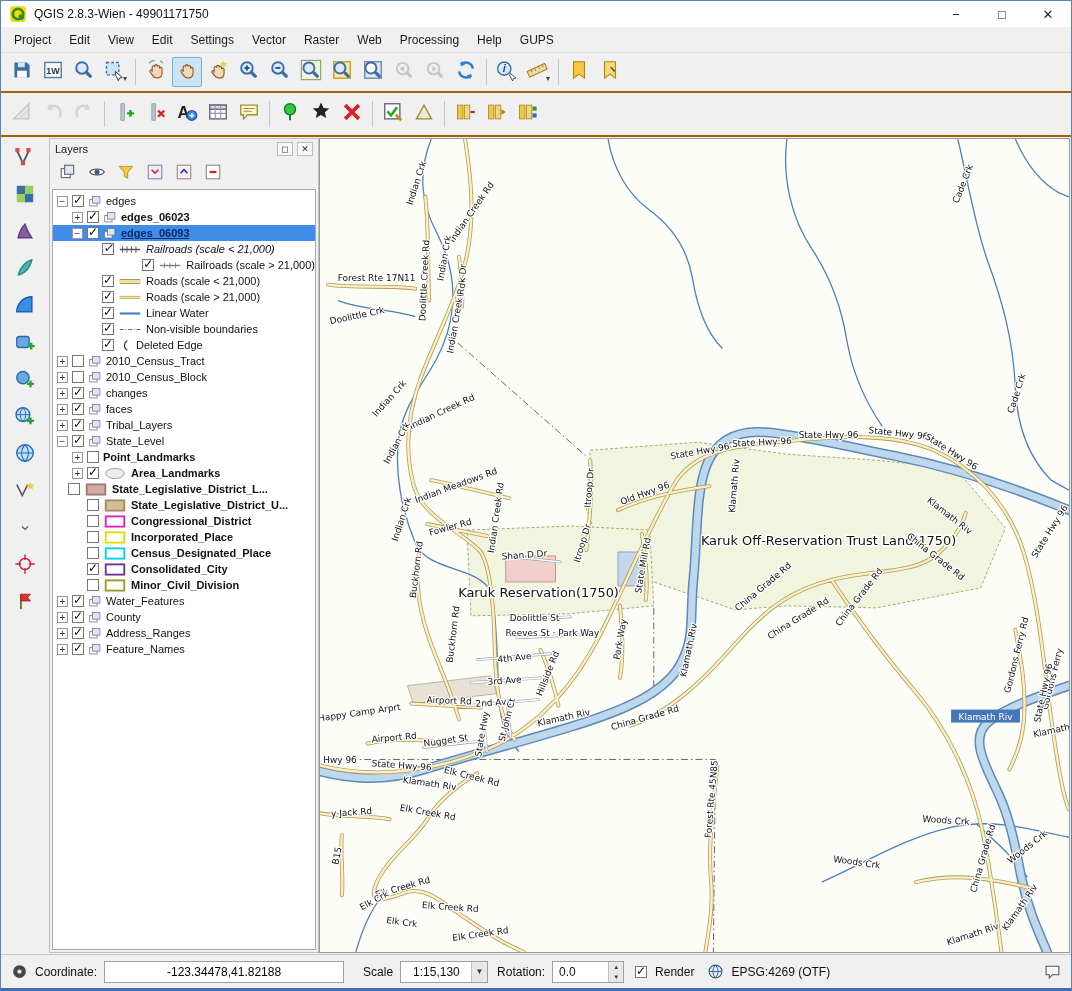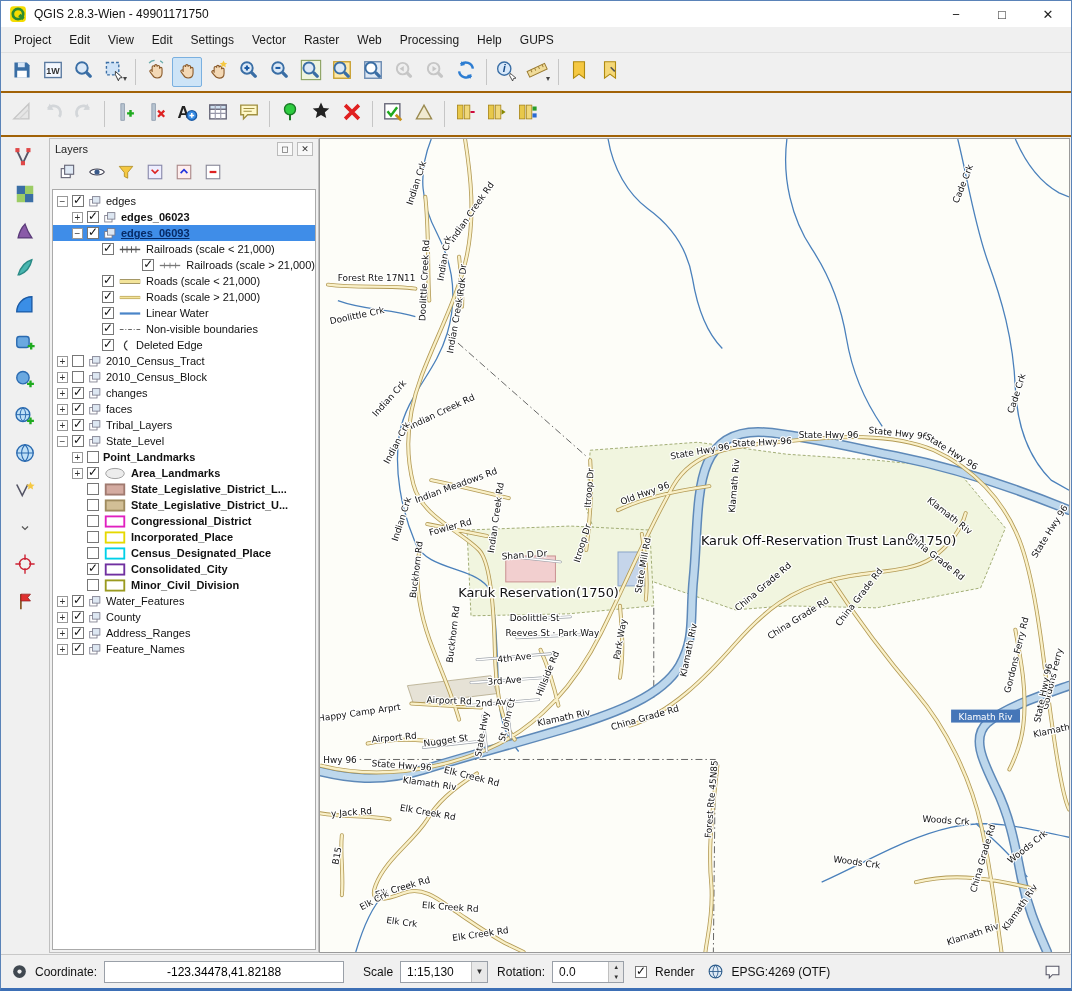--- a/index.html
+++ b/index.html
@@ -64,21 +64,21 @@
   .lm-blue{fill:#c5d5ea;stroke:#8aa4c8}
   text.maplabel{font-family:"DejaVu Sans",sans-serif;font-size:9px;fill:#111;paint-order:stroke;stroke:#fff;stroke-width:2.4px;stroke-linejoin:round;text-anchor:middle}
   text.maplabel.big{font-size:13px;stroke-width:3px}
   text.maplabel.hl{fill:#fff;stroke:none}
   rect.hlbg{fill:#4576b8}
   
   .statusbar{height:34px;background:#f0f0f0;border-top:1px solid #c8c8c8;display:flex;align-items:center;gap:7px;padding:0 10px;font-size:12px;color:#111;flex:0 0 auto}
   .sb-icon{width:17px;height:17px}
   .coord-input{width:240px;height:22px;border:1px solid #9aa0a8;background:#fff;text-align:center;font-size:12px;font-family:"Liberation Sans",sans-serif}
   .combo{width:88px;height:22px;border:1px solid #9aa0a8;background:#fff;display:flex;align-items:center}
-  .combo .val{flex:1;padding-left:6px}
+  .combo .val{flex:1;padding-left:12px}
   .combo .btn{width:16px;height:100%;background:#e8e8e8;border-left:1px solid #c0c0c0;display:flex;align-items:center;justify-content:center;font-size:8px;color:#333}
   .spin{width:72px;height:22px;border:1px solid #9aa0a8;background:#fff;display:flex;align-items:center}
   .spin .val{flex:1;padding-left:6px}
   .spin .btns{width:15px;height:100%;display:flex;flex-direction:column;border-left:1px solid #c0c0c0}
   .spin .btns div{flex:1;background:#e8e8e8;font-size:6px;display:flex;align-items:center;justify-content:center;color:#333}
   .render-wrap{display:flex;align-items:center;gap:4px;margin-left:4px}
   .flex-spacer{flex:1}
 </style>
 </head>
 <body>
@@ -507,21 +507,21 @@
             <span class="exp">−</span>
             <span class="cb on"></span>
             <span class="sym">
               <svg viewBox="0 0 16 16" width="14">
                 <rect x="1.5" y="5.5" width="9" height="8" fill="#fff" stroke="#778"></rect>
                 <rect x="5" y="2" width="9" height="8" fill="#dde7f2" stroke="#778"></rect>
               </svg>
             </span>
             <span class="lbl b u">edges_06093</span>
           </div>
-          <div class="tree-row" style="padding-left: 34px;">
+          <div class="tree-row" style="padding-left: 34px; font-style: italic;">
             <span class="exp hid"></span>
             <span class="cb on"></span>
             <span class="sym">
               <svg viewBox="0 0 24 14" width="24">
                 <line x1="1" y1="7" x2="23" y2="7" stroke="#555" stroke-width="1.6"></line>
                 <path d="M4 3.5 v7 M8.8 3.5 v7 M13.6 3.5 v7 M18.4 3.5 v7" stroke="#555" stroke-width="1"></path>
               </svg>
             </span>
             <span class="lbl">Railroads (scale &lt; 21,000)</span>
           </div>
@@ -662,21 +662,21 @@
           <div class="tree-row" style="padding-left: 19px;">
             <span class="exp">+</span>
             <span class="cb on"></span>
             <span class="sym">
               <svg viewBox="0 0 24 14" width="24">
                 <ellipse cx="12" cy="7" rx="10" ry="5.5" fill="#ececec" stroke="#999"></ellipse>
               </svg>
             </span>
             <span class="lbl b">Area_Landmarks</span>
           </div>
-          <div class="tree-row" style="padding-left: 19px;">
+          <div class="tree-row" style="">
             <span class="exp hid"></span>
             <span class="cb"></span>
             <span class="sym">
               <svg viewBox="0 0 24 14" width="24">
                 <rect x="2" y="1.5" width="20" height="11" fill="#d4aba1" stroke="#a07a70" stroke-width="2"></rect>
               </svg>
             </span>
             <span class="lbl b">State_Legislative_District_L...</span>
           </div>
           <div class="tree-row" style="padding-left: 19px;">

